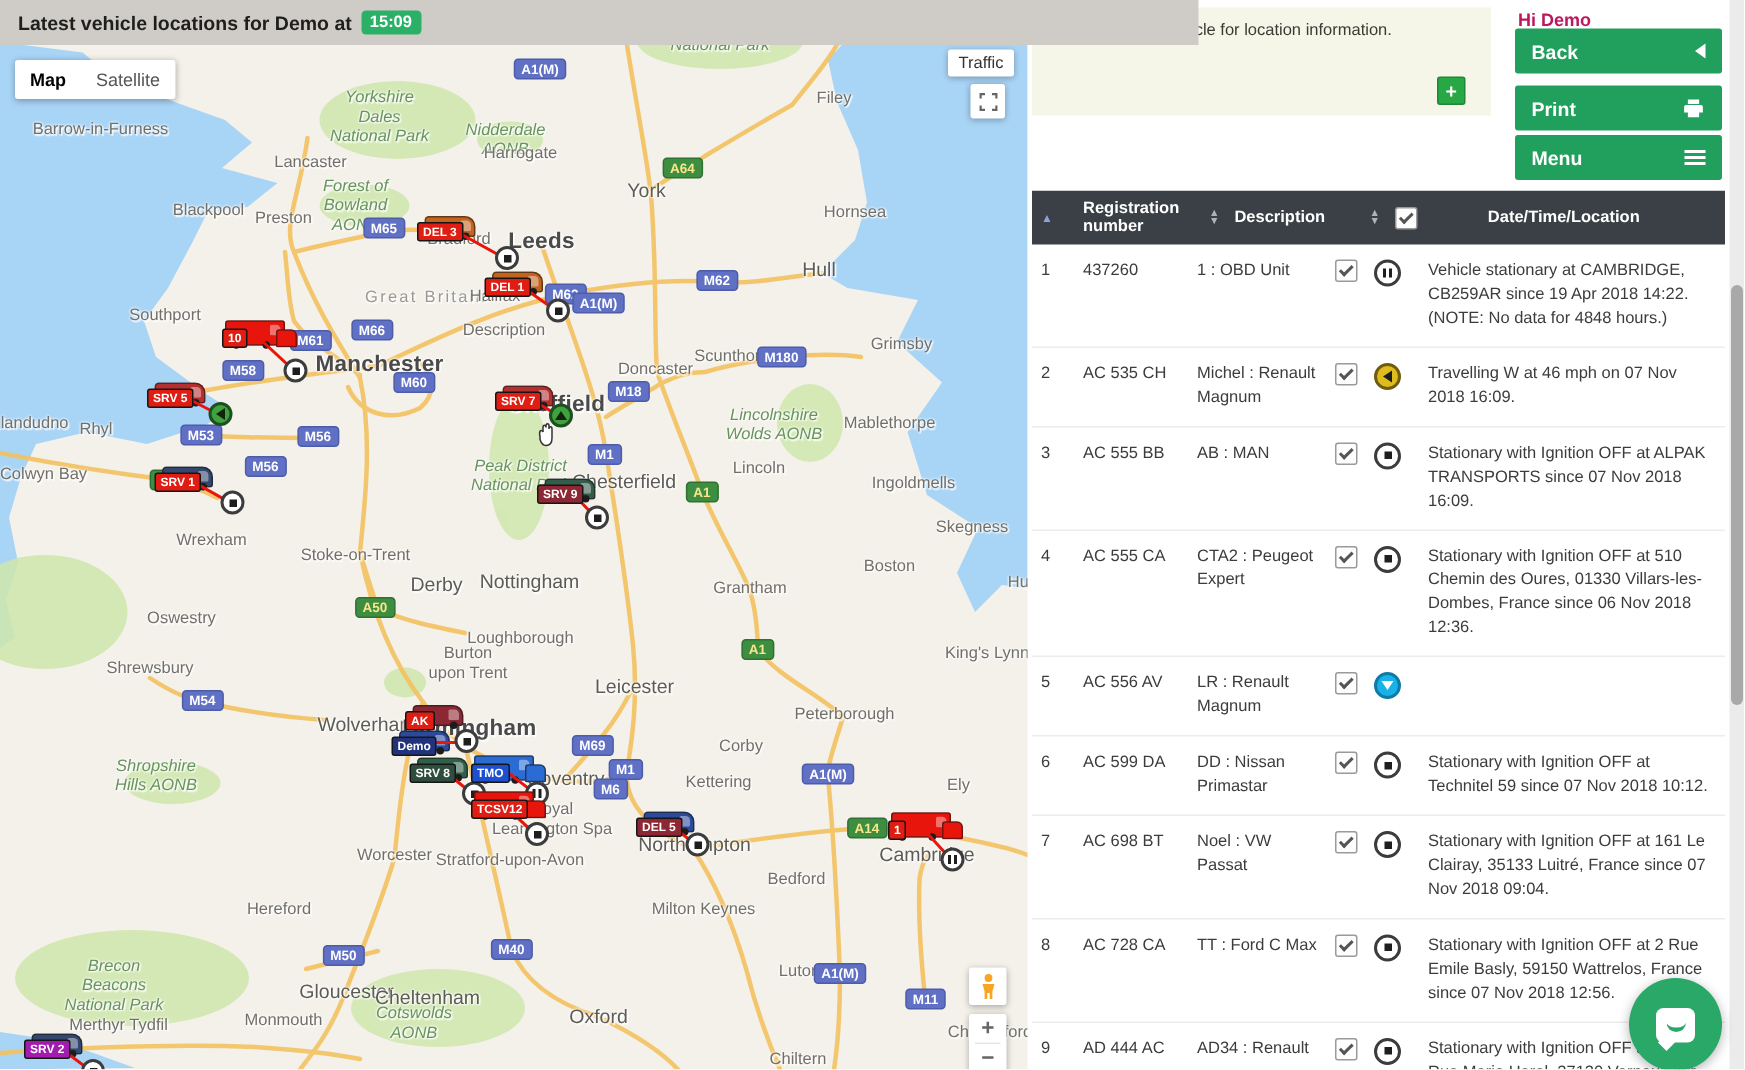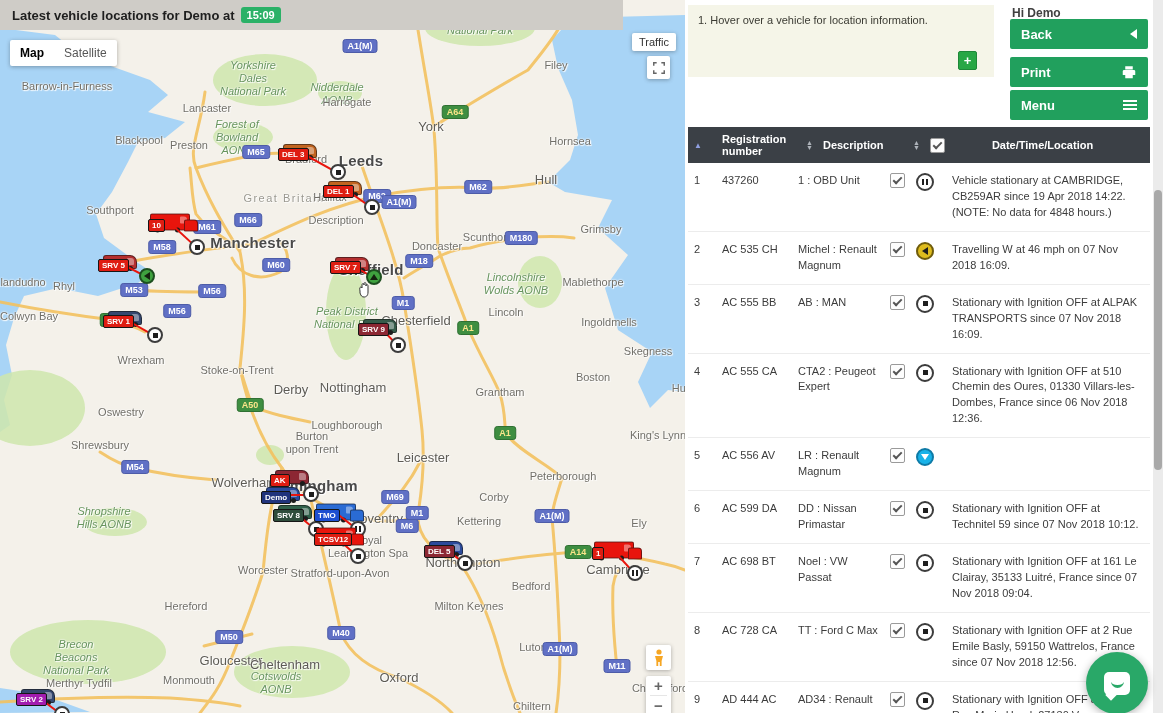--- a/index.html
+++ b/index.html
@@ -1,20 +1,20 @@
 <!DOCTYPE html>
 <html><head>
 <meta charset="utf-8">
 <style>
   html,body{margin:0;padding:0;background:#fff;}
   #app{position:relative;width:1163px;height:713px;overflow:hidden;
        font-family:"Liberation Sans",sans-serif;background:#fff;}
 
   
-  #map-header{position:absolute;left:0;top:0;width:623px;height:30px;background:#cfccc7;
+  #map-header{position:absolute;left:0;top:0;width:799px;height:30px;background:#cfccc7;
     display:flex;align-items:center;padding-left:12px;box-sizing:border-box;z-index:30;}
   #map-header .title{font-size:13px;font-weight:bold;color:#1e1e1e;}
   #map-header .time-badge{margin-left:6px;background:#2bb167;color:#fff;font-size:11px;
     font-weight:bold;padding:2px 6px;border-radius:3px;}
 
   
   #map{position:absolute;left:0;top:0;width:685px;height:713px;background:#f4f1ea;overflow:hidden;}
   #terrain{position:absolute;left:0;top:0;}
   .mlabel{position:absolute;transform:translate(-50%,-50%);color:#716f68;font-size:11px;
     white-space:pre;text-align:center;line-height:1.2;pointer-events:none;z-index:2;
@@ -75,21 +75,21 @@
   #hand-cursor{position:absolute;left:356px;top:281px;z-index:9;}
 
   
   #instructions{position:absolute;left:688px;top:5px;width:306px;height:72px;background:#f5f5e8;
     box-sizing:border-box;padding:7px 10px;}
   #instructions ol{margin:0;padding:0;list-style:none;}
   #instructions li{font-size:11px;color:#3b3b33;line-height:1.55;}
   #add-btn{position:absolute;right:17px;bottom:7px;width:17px;height:17px;background:#28a745;color:#fff;
     font-size:13px;font-weight:bold;display:flex;align-items:center;justify-content:center;
     border-radius:2px;cursor:pointer;border:1px solid #1e8838;}
-  #greeting{position:absolute;left:1012px;top:6px;font-size:12px;font-weight:bold;color:#404040;}
+  #greeting{position:absolute;left:1012px;top:6px;font-size:12px;font-weight:bold;color:#be185d;}
   .gbtn{position:absolute;left:1010px;width:138px;height:30px;background:#21a05d;color:#fff;
     display:flex;align-items:center;justify-content:space-between;padding:0 11px;box-sizing:border-box;
     font-size:13px;font-weight:bold;border-radius:2px;cursor:pointer;}
   #btn-back{top:19px;} #btn-print{top:57px;} #btn-menu{top:90px;}
   .back-arrow{width:0;height:0;border-top:5px solid transparent;border-bottom:5px solid transparent;
     border-right:7px solid #fff;}
   .menu-bars{display:flex;flex-direction:column;gap:2px;}
   .menu-bars i{display:block;width:14px;height:2px;background:#fff;}
 
   
@@ -294,21 +294,21 @@
       <div class="badge a" style="left: 455px; top: 112px;">A64</div>
       <div class="badge" style="left: 478px; top: 187px;">M62</div>
       <div class="badge" style="left: 256px; top: 152px;">M65</div>
       <div class="badge" style="left: 377px; top: 196px;">M62</div>
       <div class="badge" style="left: 399px; top: 202px;">A1(M)</div>
       <div class="badge" style="left: 248px; top: 220px;">M66</div>
       <div class="badge" style="left: 207px; top: 227px;">M61</div>
       <div class="badge" style="left: 162px; top: 247px;">M58</div>
       <div class="badge" style="left: 521px; top: 238px;">M180</div>
       <div class="badge" style="left: 419px; top: 261px;">M18</div>
-      <div class="badge" style="left: 276px; top: 265px;">M60</div>
+      <div class="badge" style="left: 276px; top: 255px;">M60</div>
       <div class="badge" style="left: 134px; top: 290px;">M53</div>
       <div class="badge" style="left: 212px; top: 291px;">M56</div>
       <div class="badge" style="left: 177px; top: 311px;">M56</div>
       <div class="badge a" style="left: 113px; top: 320px;">A55</div>
       <div class="badge" style="left: 403px; top: 303px;">M1</div>
       <div class="badge a" style="left: 468px; top: 328px;">A1</div>
       <div class="badge a" style="left: 250px; top: 405px;">A50</div>
       <div class="badge a" style="left: 505px; top: 433px;">A1</div>
       <div class="badge" style="left: 135px; top: 467px;">M54</div>
       <div class="badge" style="left: 395px; top: 497px;">M69</div>

